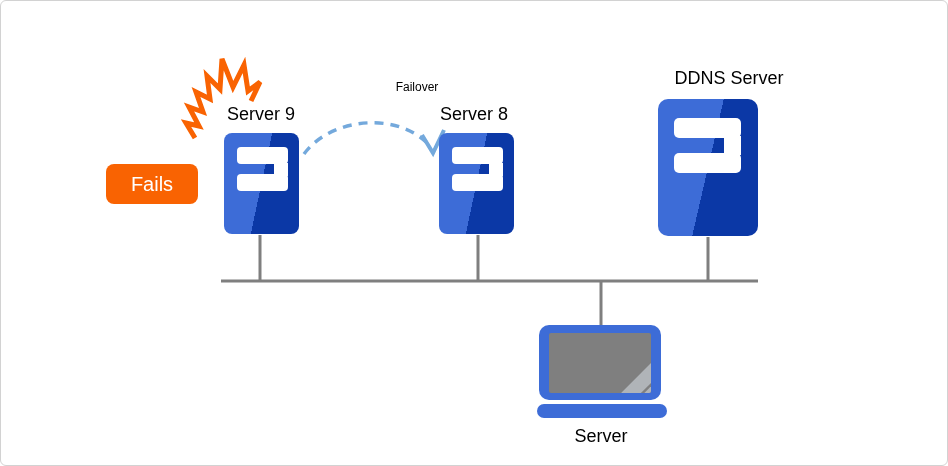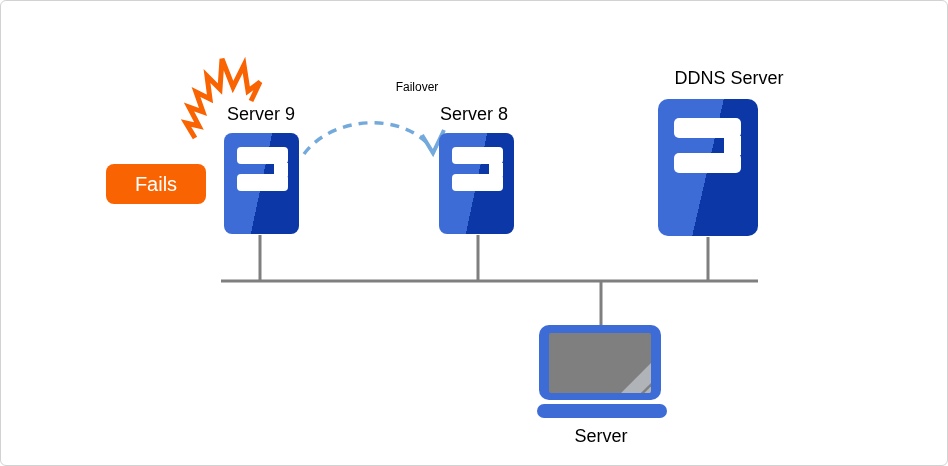--- a/index.html
+++ b/index.html
@@ -9,21 +9,21 @@
   }
   #wires{position:absolute;left:0;top:0;z-index:1;}
 
   .node-label{
     position:absolute;transform:translateX(-50%);
     color:#000000;font-size:18px;white-space:nowrap;z-index:3;
   }
   .failover-label{position:absolute;transform:translateX(-50%);color:#000000;font-size:12px;z-index:3;margin-left:48px;}
 
   .fails-badge{
-    position:absolute;left:105px;top:163px;width:100px;height:40px;
+    position:absolute;left:105px;top:163px;width:92px;height:40px;
     background:#f96302;border-radius:8px;z-index:3;
     display:flex;align-items:center;justify-content:center;
     color:#ffffff;font-size:20px;
   }
 
   
   .server{position:absolute;z-index:2;border-radius:8px;
     background:linear-gradient(102deg,#3d6cd7 50%,#0b38a6 50%);}
   .server-sm{width:75px;height:101px;}
   .server-lg{width:100px;height:137px;border-radius:10px;

